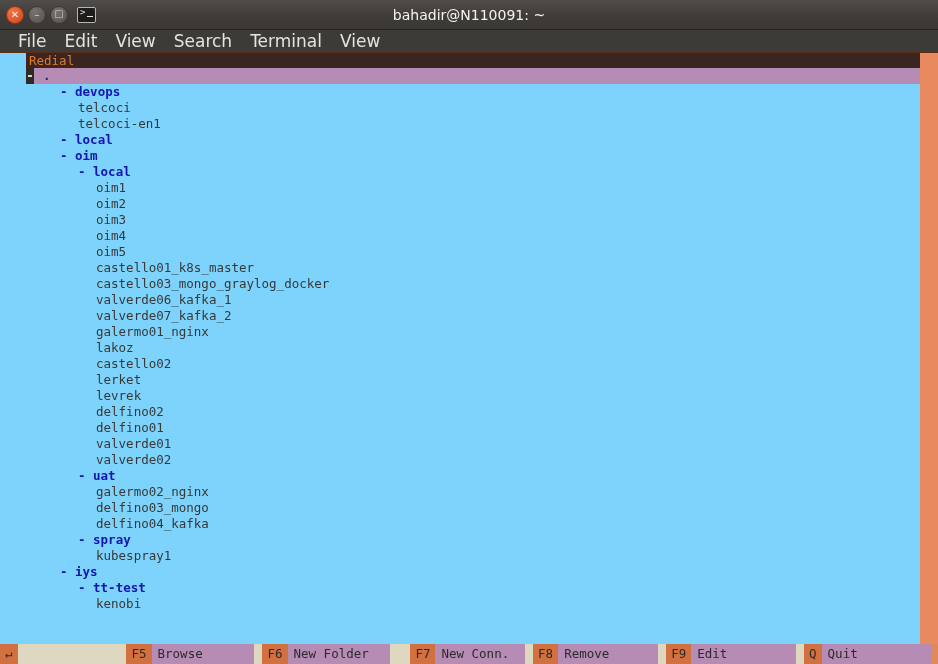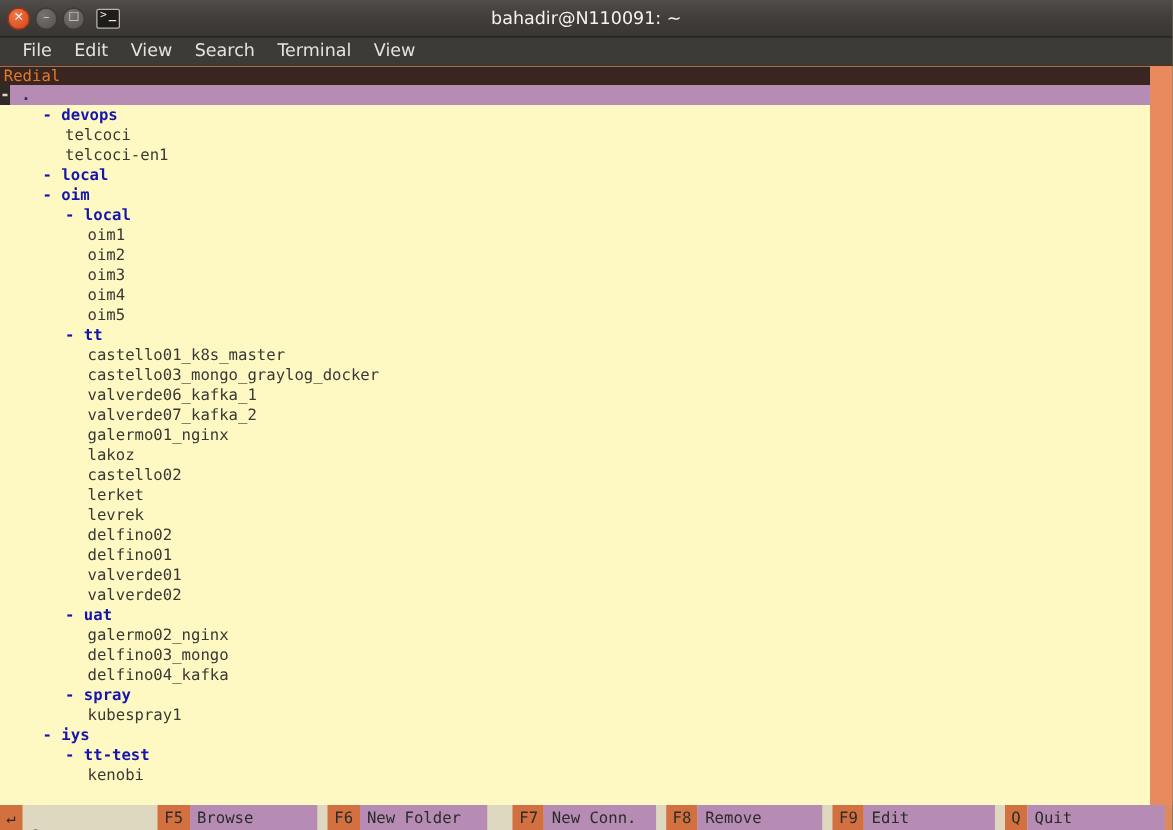--- a/index.html
+++ b/index.html
@@ -52,30 +52,31 @@
   }
 
   .menubar {
     height:23px; flex:0 0 23px;
     background:#3c3b37;
     display:flex; align-items:center;
     padding-left:9px; gap:0px;
     border-bottom:1px solid #5a2d14;
   }
   .menu-item {
-    color:#e6e3df; font-size:14px;
+    color:#e6e3df; font-size:17px;
     font-family:"DejaVu Sans", sans-serif;
     padding:2px 9px 3px 9px; white-space:nowrap;
   }
 
   
   .termwrap { flex:1 1 auto; display:flex; position:relative; background:#ddd8bf; }
   .termbody {
     flex:1 1 auto; position:relative; overflow:hidden;
-    background:#fef9c3;
+    background:#7dd3fc;
+    padding-left:26px;
   }
 
   .hdr-row {
     height:15px; width:920px; background:#3a2520;
     display:flex; align-items:center;
     font-size:12.5px; line-height:15px;
   }
   .hdr-title { color:#e07b2a; padding-left:3px; letter-spacing:0px; }
 
   .sel-row {
@@ -181,21 +182,20 @@
           <div class="row leaf"><span style="display: inline-block; width: 52px;"></span><span class="name">telcoci</span></div>
           <div class="row leaf"><span style="display: inline-block; width: 52px;"></span><span class="name">telcoci-en1</span></div>
           <div class="row folder"><span style="display: inline-block; width: 34px;"></span><span class="dash">- </span><span class="name">local</span></div>
           <div class="row folder"><span style="display: inline-block; width: 34px;"></span><span class="dash">- </span><span class="name">oim</span></div>
           <div class="row folder"><span style="display: inline-block; width: 52px;"></span><span class="dash">- </span><span class="name">local</span></div>
           <div class="row leaf"><span style="display: inline-block; width: 70px;"></span><span class="name">oim1</span></div>
           <div class="row leaf"><span style="display: inline-block; width: 70px;"></span><span class="name">oim2</span></div>
           <div class="row leaf"><span style="display: inline-block; width: 70px;"></span><span class="name">oim3</span></div>
           <div class="row leaf"><span style="display: inline-block; width: 70px;"></span><span class="name">oim4</span></div>
           <div class="row leaf"><span style="display: inline-block; width: 70px;"></span><span class="name">oim5</span></div>
-          <div class="row folder"><span style="display: inline-block; width: 52px;"></span><span class="dash">- </span><span class="name">tt</span></div>
           <div class="row leaf"><span style="display: inline-block; width: 70px;"></span><span class="name">castello01_k8s_master</span></div>
           <div class="row leaf"><span style="display: inline-block; width: 70px;"></span><span class="name">castello03_mongo_graylog_docker</span></div>
           <div class="row leaf"><span style="display: inline-block; width: 70px;"></span><span class="name">valverde06_kafka_1</span></div>
           <div class="row leaf"><span style="display: inline-block; width: 70px;"></span><span class="name">valverde07_kafka_2</span></div>
           <div class="row leaf"><span style="display: inline-block; width: 70px;"></span><span class="name">galermo01_nginx</span></div>
           <div class="row leaf"><span style="display: inline-block; width: 70px;"></span><span class="name">lakoz</span></div>
           <div class="row leaf"><span style="display: inline-block; width: 70px;"></span><span class="name">castello02</span></div>
           <div class="row leaf"><span style="display: inline-block; width: 70px;"></span><span class="name">lerket</span></div>
           <div class="row leaf"><span style="display: inline-block; width: 70px;"></span><span class="name">levrek</span></div>
           <div class="row leaf"><span style="display: inline-block; width: 70px;"></span><span class="name">delfino02</span></div>

